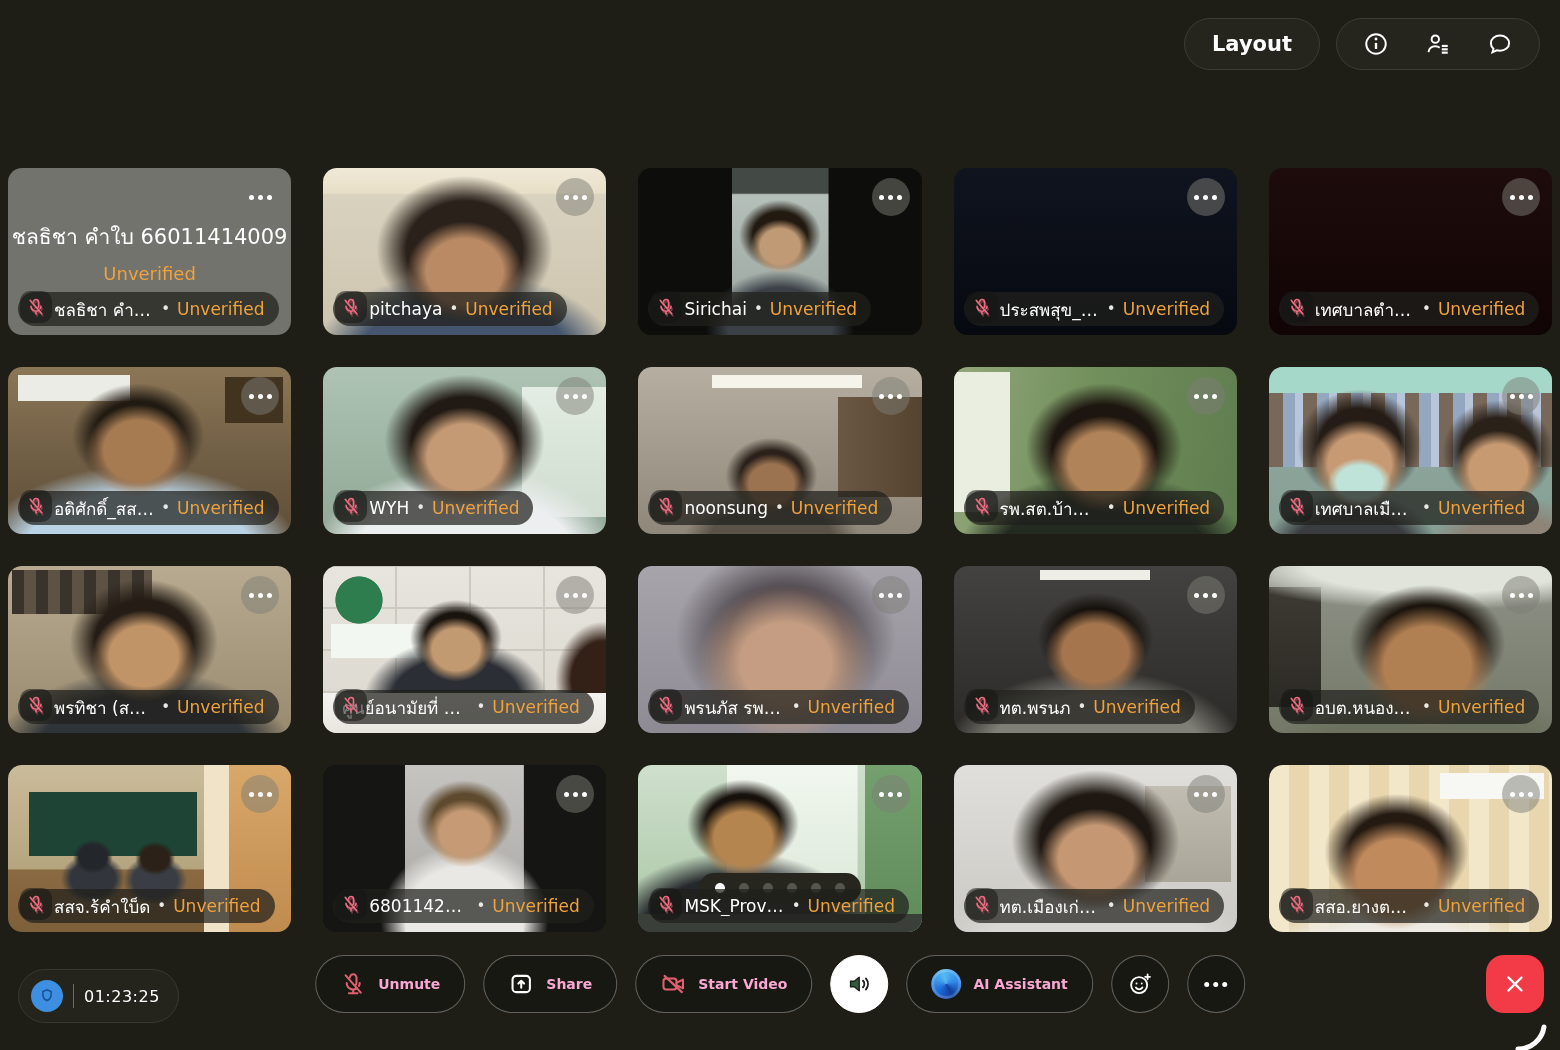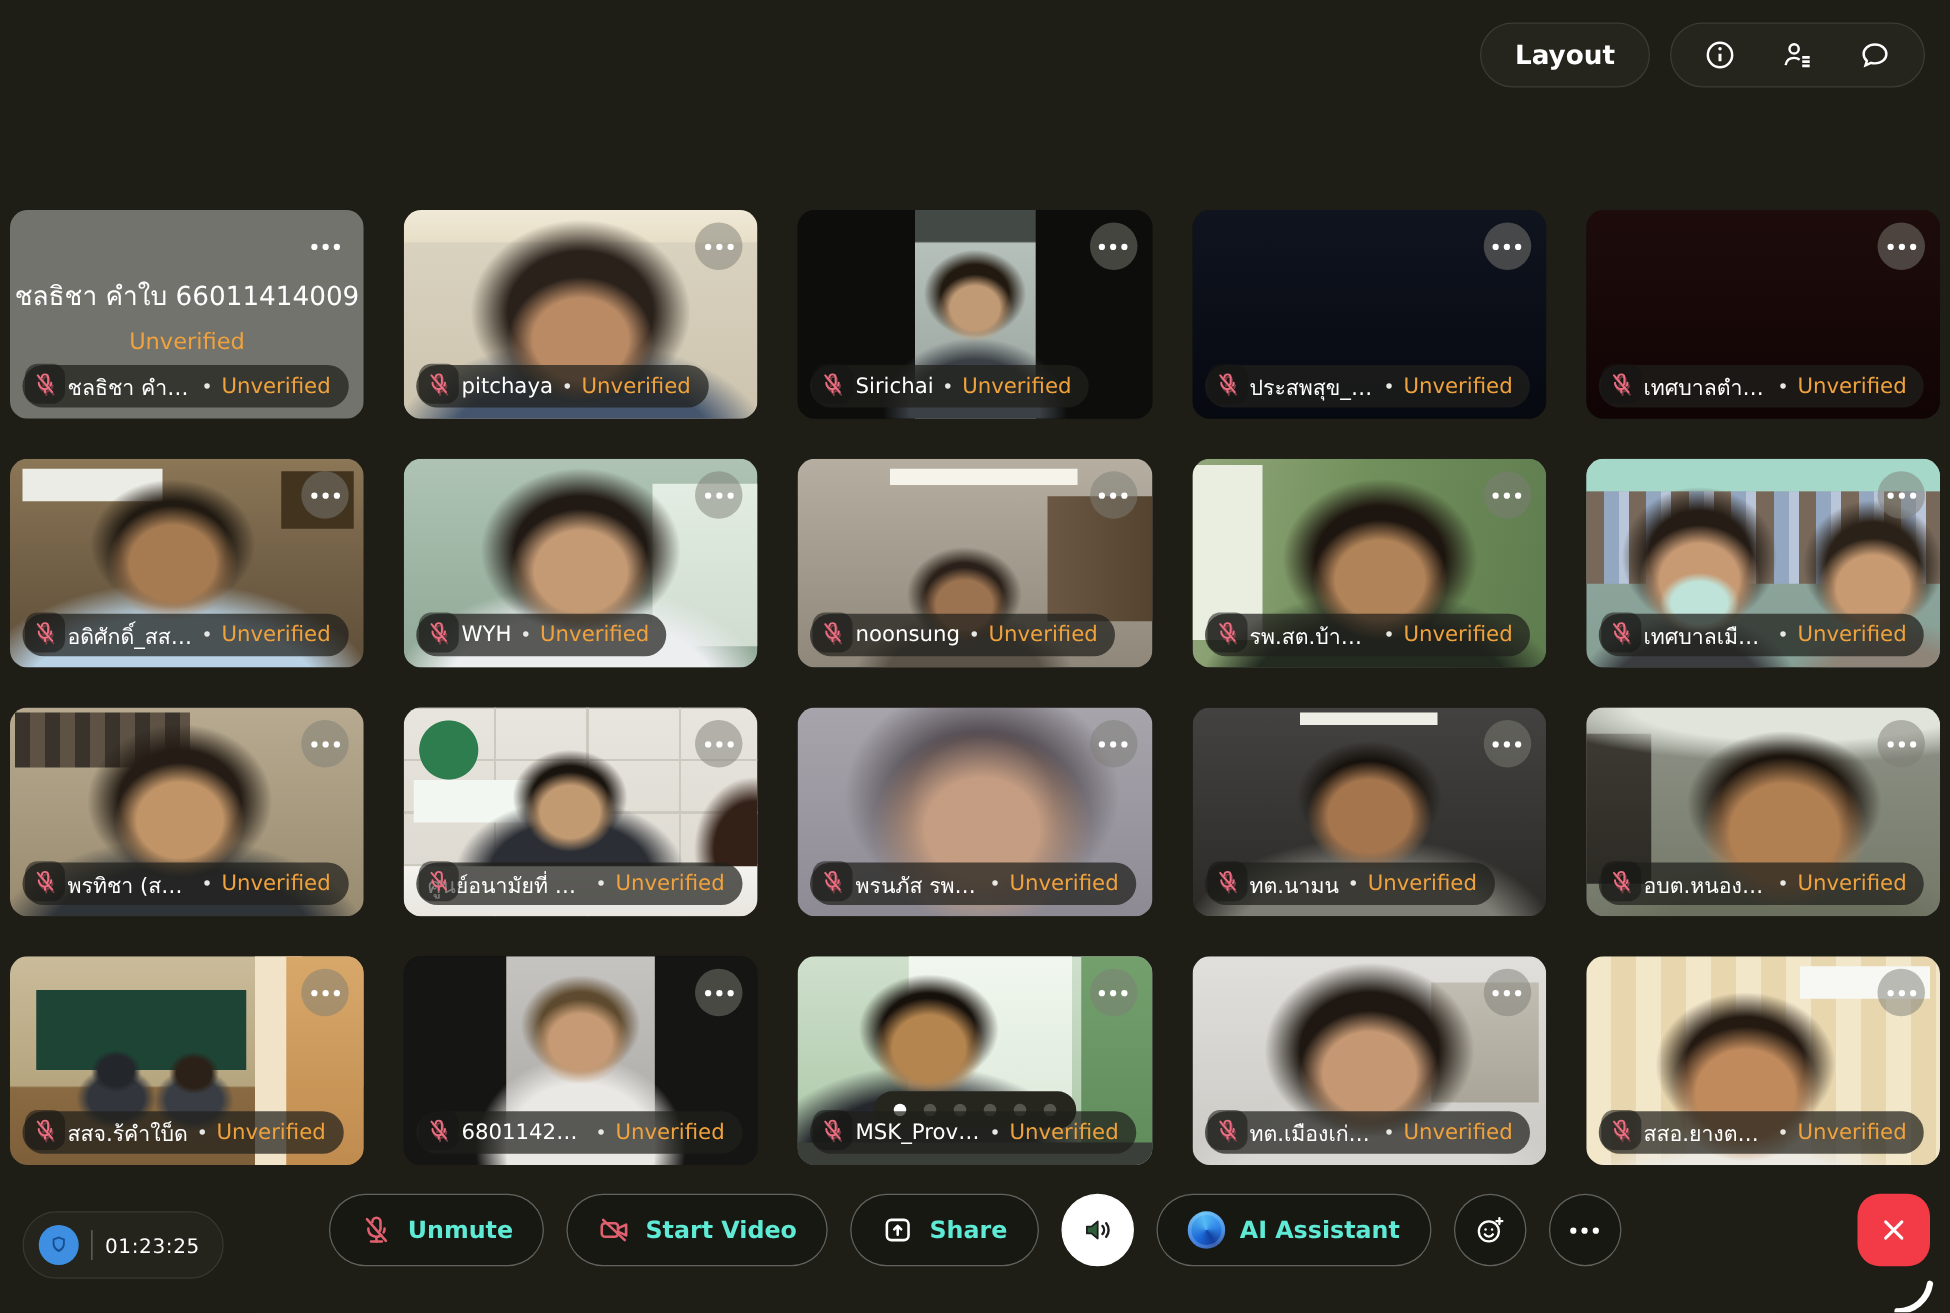--- a/index.html
+++ b/index.html
@@ -170,21 +170,21 @@
   .dot.active{background:#fff;}
 
   
   .timer-pill{position:absolute;left:18px;top:957px;height:54px;border-radius:27px;background:#24241d;border:1px solid #38382f;display:flex;align-items:center;padding:0 18px 0 12px;gap:10px;margin-top:12px;}
   .shield-badge{width:32px;height:32px;border-radius:50%;background:var(--c-shield);display:flex;align-items:center;justify-content:center;}
   .shield-badge svg{width:18px;height:18px;}
   .timer-div{width:1px;height:24px;background:#6b6b63;}
   .timer-text{font-size:16px;color:#fff;letter-spacing:.5px;}
 
   .toolbar{position:absolute;top:955px;left:50%;transform:translateX(-50%);display:flex;align-items:center;gap:18px;}
-  .tb-btn{height:58px;border-radius:29px;background:rgba(20,20,15,.55);border:1px solid rgba(255,255,255,.32);display:flex;align-items:center;gap:12px;padding:0 24px;color:#5eead4;font-size:19px;font-weight:700;font-family:inherit;cursor:pointer;white-space:nowrap;}
+  .tb-btn{height:58px;border-radius:29px;background:rgba(20,20,15,.55);border:1px solid rgba(255,255,255,.32);display:flex;align-items:center;gap:12px;padding:0 24px;color:#f9a8d4;font-size:14px;font-weight:700;font-family:inherit;cursor:pointer;white-space:nowrap;}
   .tb-circle{width:58px;height:58px;border-radius:50%;background:rgba(20,20,15,.55);border:1px solid rgba(255,255,255,.32);display:flex;align-items:center;justify-content:center;padding:0;cursor:pointer;color:#fff;}
   .tb-circle.white{background:#fff;border-color:#fff;}
   .tb-ico{width:26px;height:26px;}
   .ai-logo{width:30px;height:30px;border-radius:50%;background:conic-gradient(from 220deg,#1b66d6,#56bbf5 35%,#2f86e8 60%,#123f9e 80%,#1b66d6);box-shadow:inset 0 0 0 3px rgba(255,255,255,.18);}
   .leave-btn{position:absolute;right:16px;top:955px;width:58px;height:58px;border-radius:18px;background:var(--c-leave);border:none;display:flex;align-items:center;justify-content:center;cursor:pointer;}
   .leave-btn svg{width:24px;height:24px;}
   .corner-arc{position:absolute;right:10px;bottom:0;width:36px;height:30px;}
 
   button{font-family:inherit;}
 </style>
@@ -609,21 +609,21 @@
         <div class="center-status"></div>
       </div>
       <div class="name-pill">
         <svg class="pill-mic" viewBox="0 0 24 24" fill="none" stroke="currentColor" stroke-width="1.9" stroke-linecap="round">
           <path d="M9 6a3 3 0 0 1 6 0v5a3 3 0 0 1-1 2.2"></path>
             <path d="M9.4 11.8A3 3 0 0 1 9 11"></path>
           <path d="M6 11a6 6 0 0 0 9.6 4.8M18 11a6 6 0 0 1-.7 2.8"></path>
             <line x1="12" y1="17.5" x2="12" y2="20.5"></line>
           <line x1="5" y1="4" x2="19" y2="20"></line>
         </svg>
-        <span class="pname">ทต.นามน</span>
+        <span class="pname">ทต.พรนภ</span>
         <span class="sep">•</span>
         <span class="pstatus">Unverified</span>
       </div>
       <div class="corner-mic" hidden="">
         <svg viewBox="0 0 24 24" fill="none" stroke="currentColor" stroke-width="1.9" stroke-linecap="round">
           <path d="M9 6a3 3 0 0 1 6 0v5a3 3 0 0 1-1 2.2"></path>
             <path d="M6 11a6 6 0 0 0 9.6 4.8M18 11a6 6 0 0 1-.7 2.8"></path>
           <line x1="12" y1="17.5" x2="12" y2="20.5"></line>
             <line x1="5" y1="4" x2="19" y2="20"></line>
         </svg>
@@ -834,35 +834,35 @@
   <div class="toolbar">
     <button class="tb-btn">
       <svg class="tb-ico" viewBox="0 0 24 24" fill="none" stroke="#e0606f" stroke-width="1.9" stroke-linecap="round">
         <path d="M9 6a3 3 0 0 1 6 0v5a3 3 0 0 1-1 2.2"></path>
           <path d="M6 11a6 6 0 0 0 9.6 4.8M18 11a6 6 0 0 1-.7 2.8"></path>
         <line x1="12" y1="17.5" x2="12" y2="20.5"></line>
           <line x1="8" y1="20.5" x2="16" y2="20.5"></line>
           <line x1="5" y1="4" x2="19" y2="20"></line>
       </svg>
       <span>Unmute</span>
+    </button>
+    <button class="tb-btn">
+      <svg class="tb-ico" viewBox="0 0 24 24" fill="none" stroke="#fff" stroke-width="1.9" stroke-linecap="round" stroke-linejoin="round">
+        <rect x="4" y="4.5" width="16" height="15" rx="3.4"></rect>
+          <path d="M12 15.5v-6M9.4 11.6L12 9l2.6 2.6"></path>
+      </svg>
+      <span>Share</span>
     </button>
     <button class="tb-btn">
       <svg class="tb-ico" viewBox="0 0 24 24" fill="none" stroke="#e0606f" stroke-width="1.9" stroke-linejoin="round" stroke-linecap="round">
         <rect x="3" y="7" width="12" height="10" rx="2.4"></rect>
           <path d="M15 10.8l6-2.8v8l-6-2.8"></path>
           <line x1="4" y1="4.5" x2="20" y2="19.5"></line>
       </svg>
       <span>Start Video</span>
-    </button>
-    <button class="tb-btn">
-      <svg class="tb-ico" viewBox="0 0 24 24" fill="none" stroke="#fff" stroke-width="1.9" stroke-linecap="round" stroke-linejoin="round">
-        <rect x="4" y="4.5" width="16" height="15" rx="3.4"></rect>
-          <path d="M12 15.5v-6M9.4 11.6L12 9l2.6 2.6"></path>
-      </svg>
-      <span>Share</span>
     </button>
     <button class="tb-circle white">
       <svg class="tb-ico" viewBox="0 0 24 24" fill="none">
         <path d="M4 9.5v5h3.4l4.6 3.8V5.7L7.4 9.5z" fill="#2f5e3a" stroke="#1e1e1e" stroke-width="1.3" stroke-linejoin="round"></path>
         <path d="M15.5 9a4.4 4.4 0 0 1 0 6M18.3 7a8 8 0 0 1 0 10" stroke="#1e1e1e" stroke-width="1.8" stroke-linecap="round"></path>
       </svg>
     </button>
     <button class="tb-btn">
       <span class="ai-logo"></span>
       <span>AI Assistant</span>

